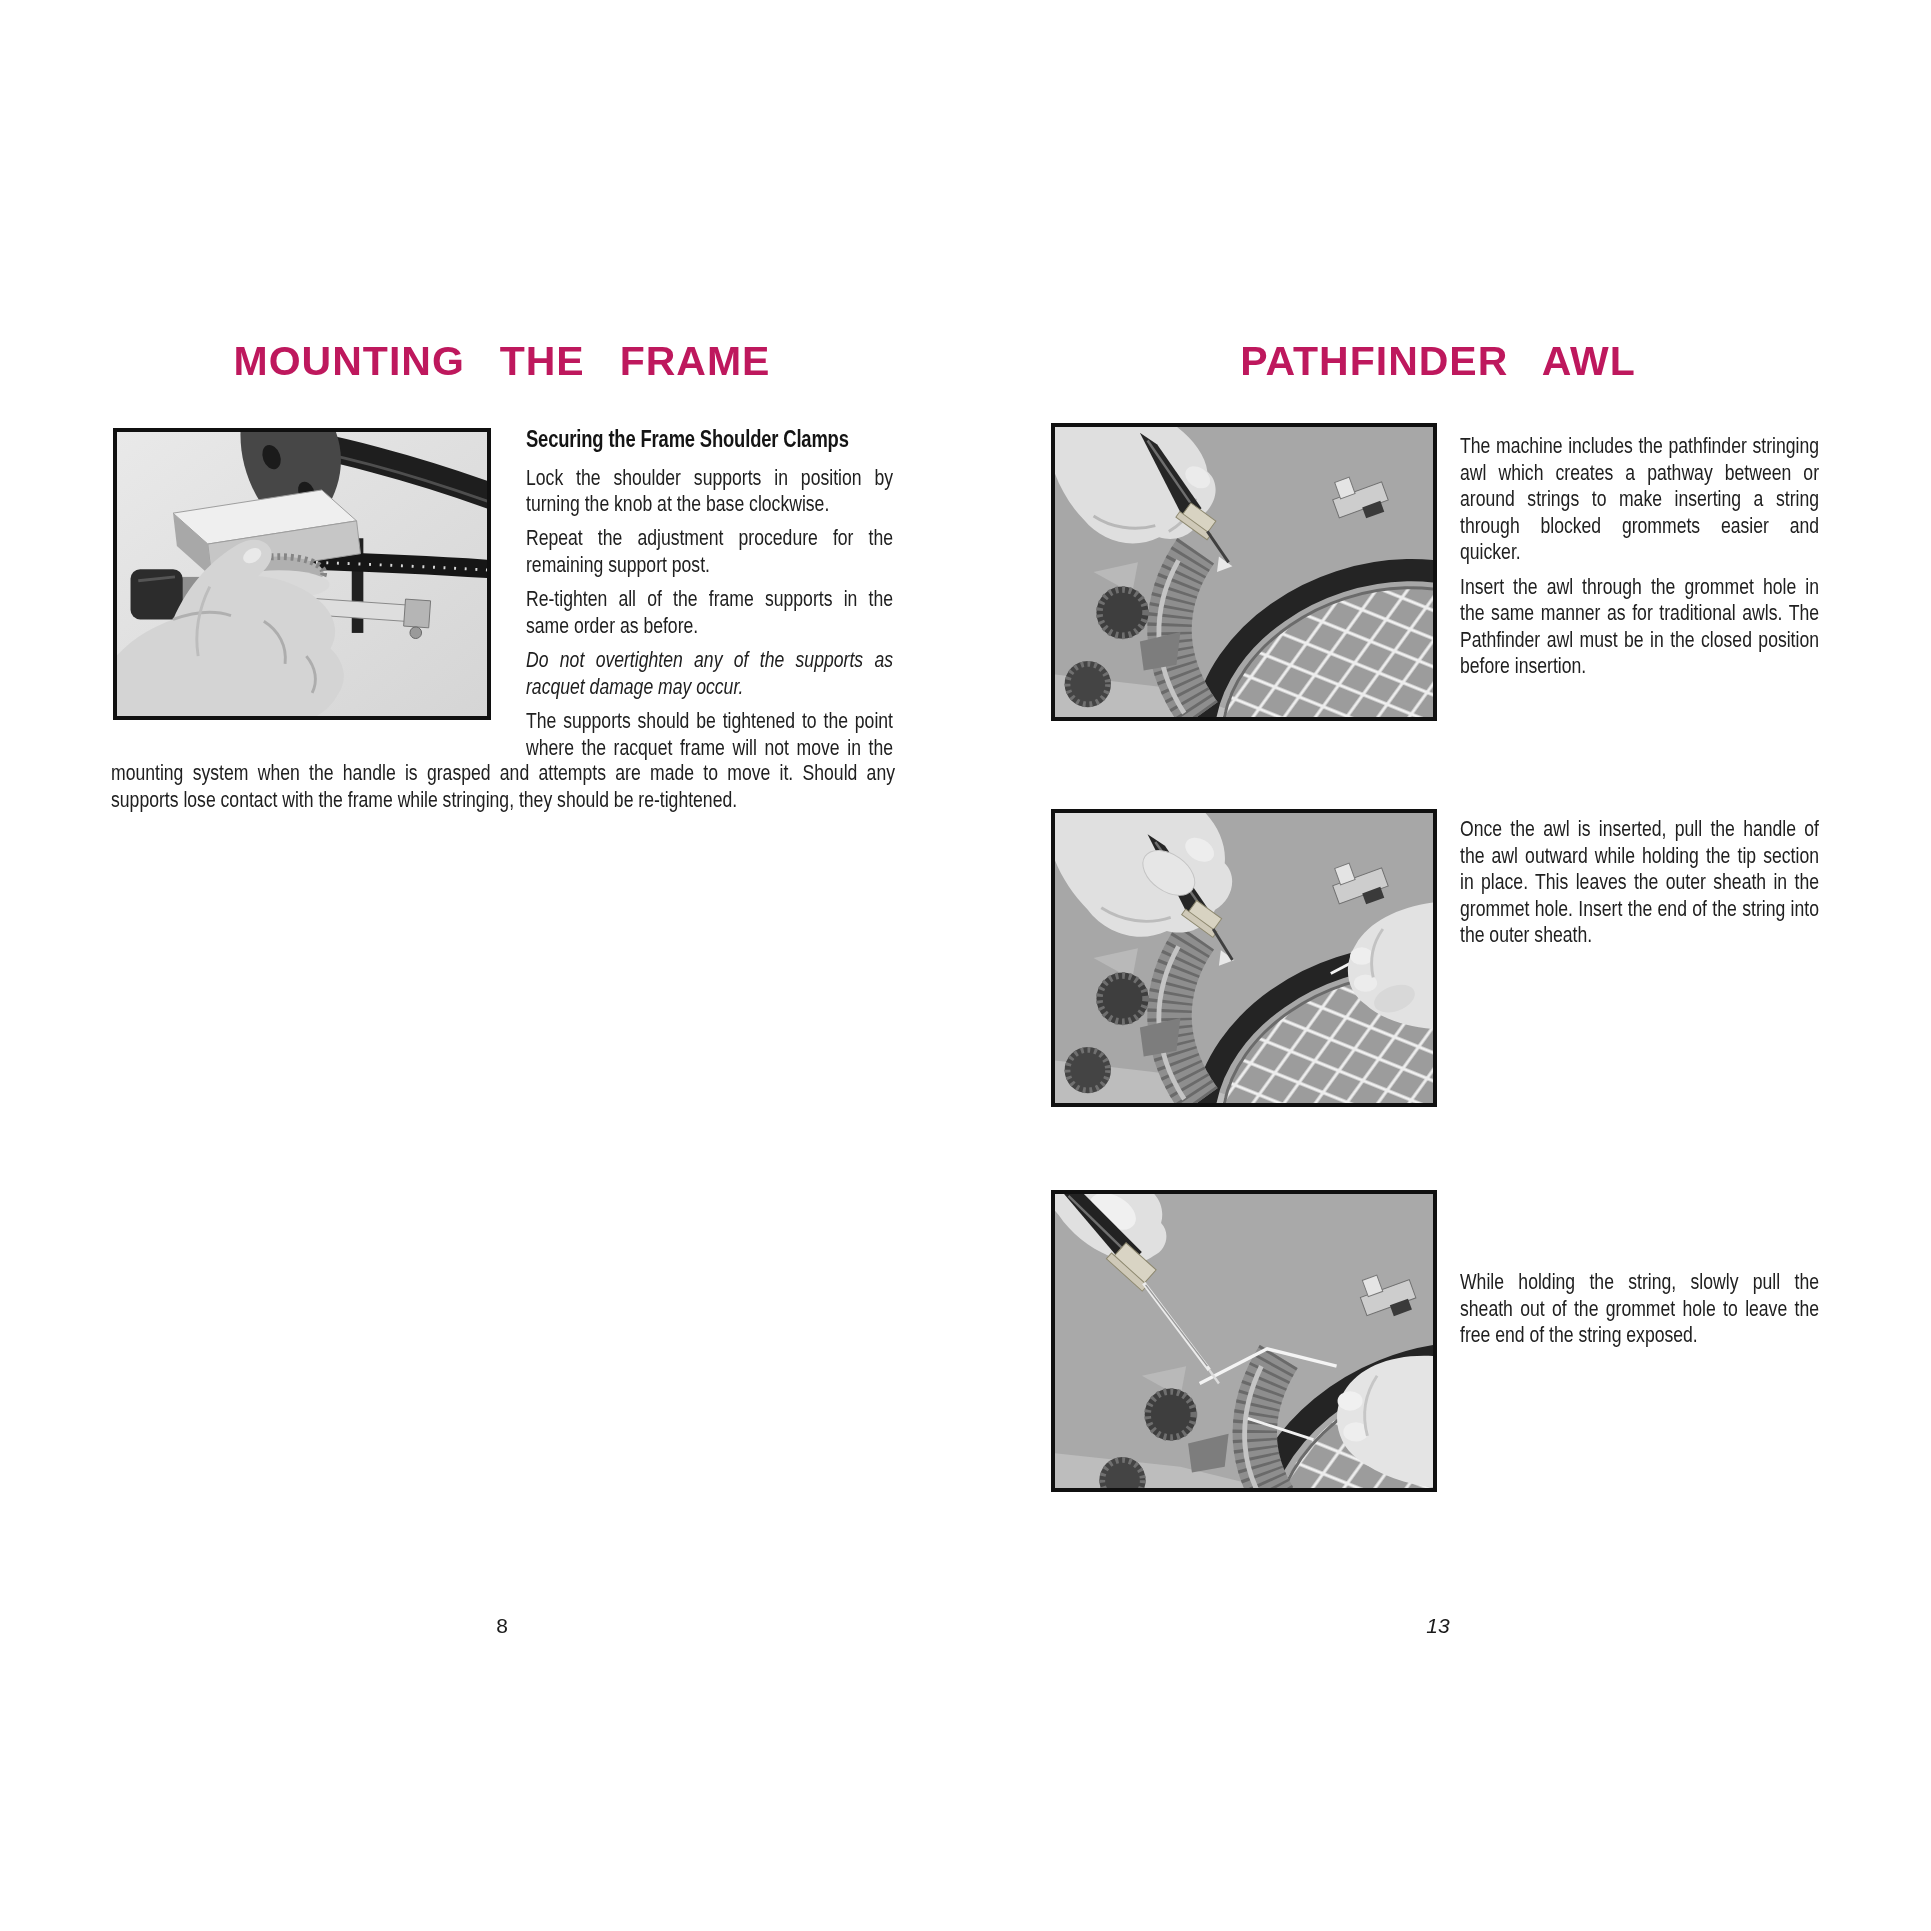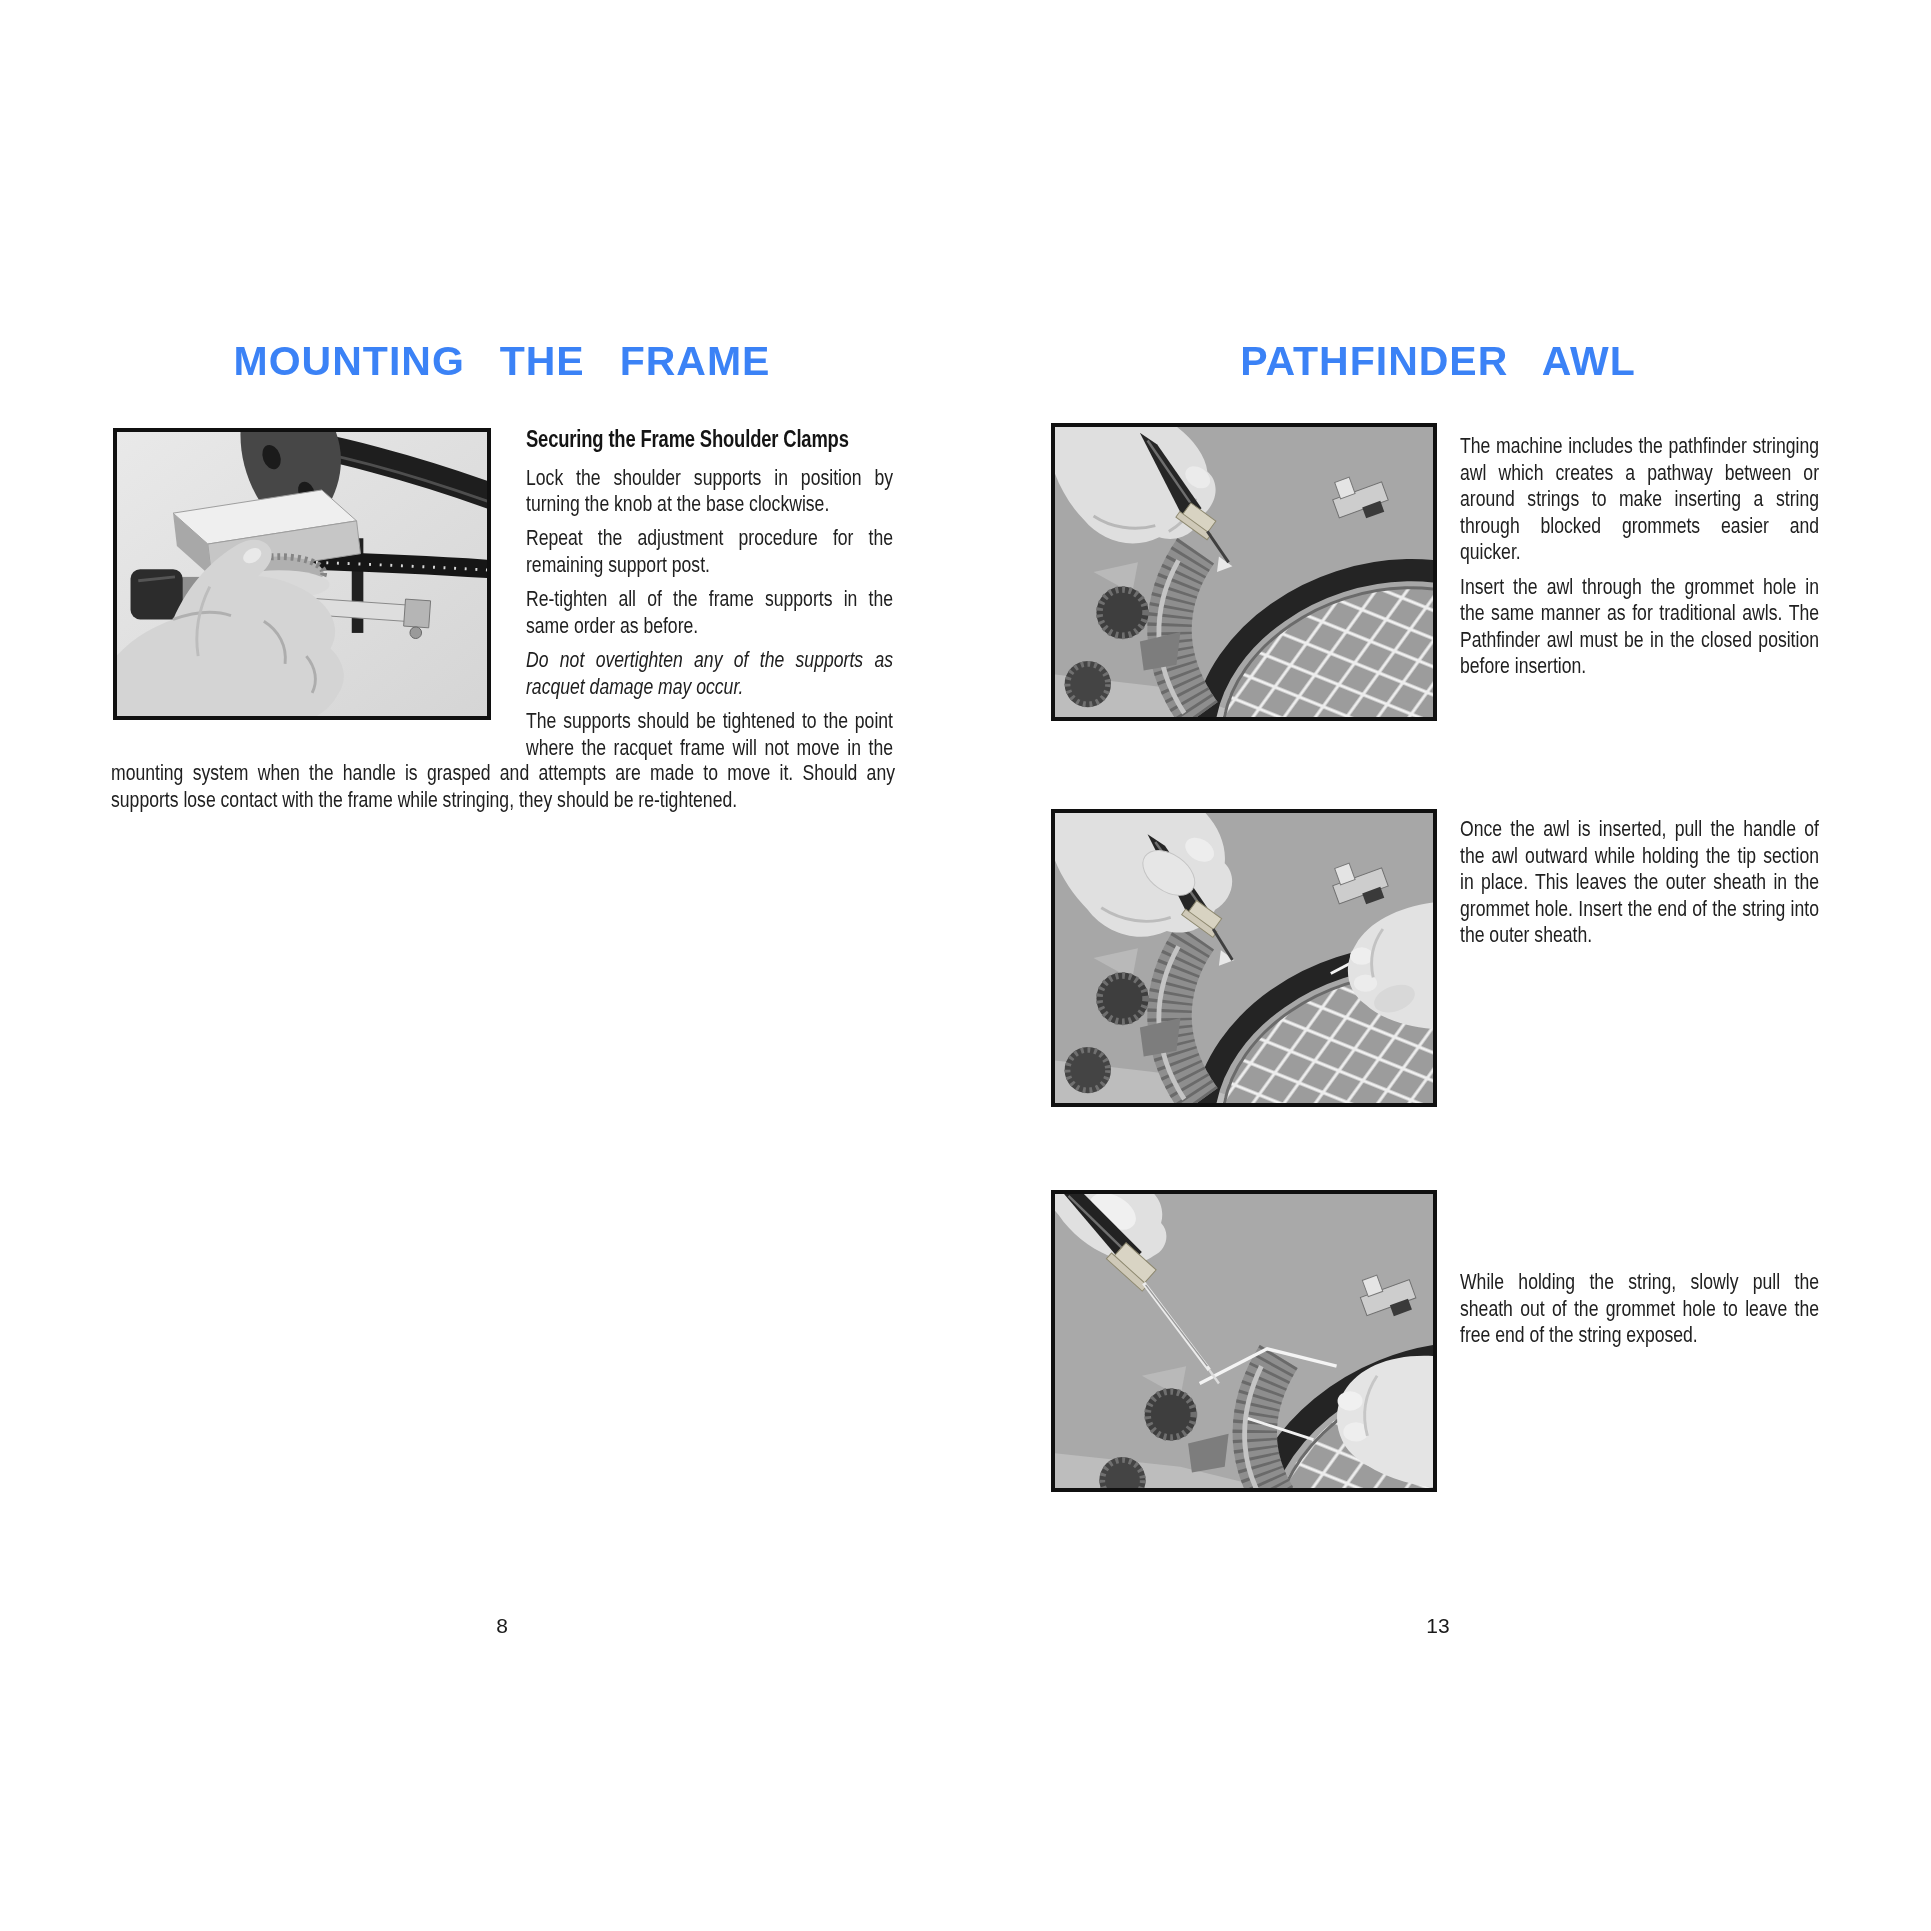--- a/index.html
+++ b/index.html
@@ -4,21 +4,21 @@
 <style>
   html,body{margin:0;padding:0;}
   body{
     width:1931px;height:1931px;position:relative;background:#ffffff;
     font-family:"Liberation Sans", sans-serif;color:#1c1c1c;
     -webkit-font-smoothing:antialiased;
   }
   .abs{position:absolute;}
   .page-title{
     font-size:41px;font-weight:bold;text-align:center;
-    letter-spacing:1px;word-spacing:0.55em;color:#3b82f6;
+    letter-spacing:1px;word-spacing:0.55em;color:#be185d;
   }
   
   .cwrap{overflow:visible;}
   .cx{width:125%;transform:scaleX(0.8);transform-origin:0 0;}
   .sechead{
     font-size:23px;font-weight:bold;margin:0 0 11.6px 0;letter-spacing:-0.2px;color:#141414;
   }
   .bodytext p{
     font-size:22px;line-height:26.6px;text-align:justify;margin:0 0 7.7px 0;color:#202020;
   }
@@ -342,17 +342,17 @@
         <p>Once the awl is inserted, pull the handle of the awl outward while holding the tip section in place. This leaves the outer sheath in the grommet hole. Insert the end of the string into the outer sheath.</p>
       </div>
     </div>
 
     <div class="abs cwrap" style="left:1460px;top:1269px;width:359px;">
       <div class="cx bodytext">
         <p>While holding the string, slowly pull the sheath out of the grommet hole to leave the free end of the string exposed.</p>
       </div>
     </div>
 
-    <div class="abs pagenum" style="left:1052px;top:1614px;width:772px;">13</div>
+    <div class="abs pagenum" style="left:1052px;top:1614px;width:772px;font-style:italic;">13</div>
   </section>
 
 </div>
 
 
 </body></html>

